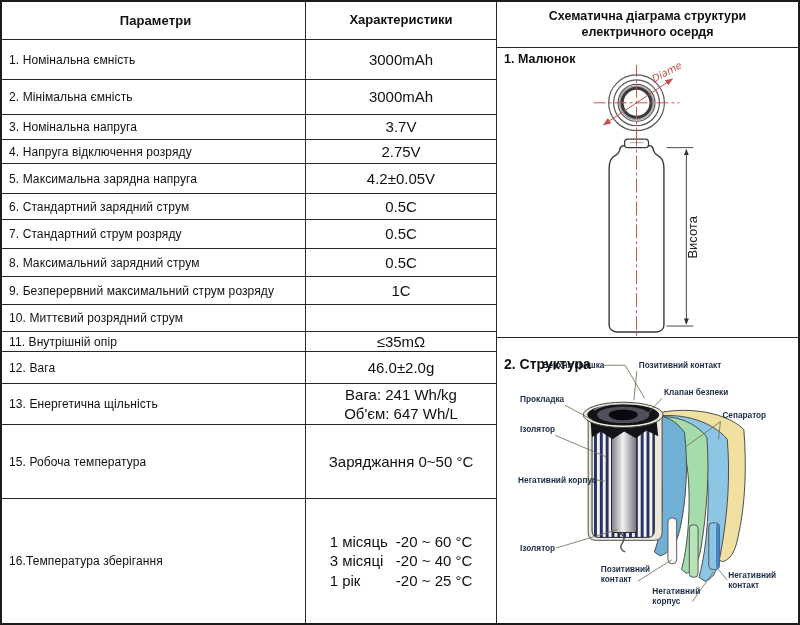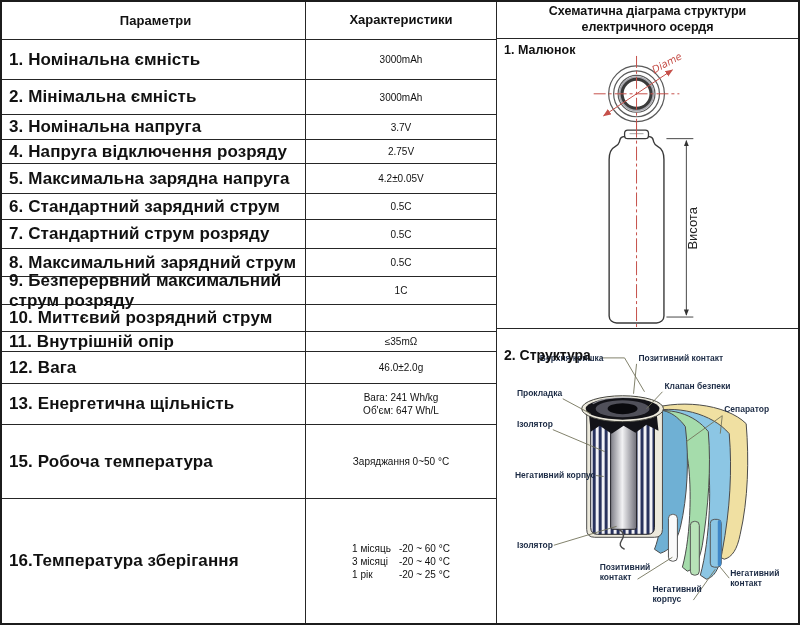--- a/index.html
+++ b/index.html
@@ -10,33 +10,33 @@
     position:relative;overflow:hidden;
   }
   
   .table{width:494px;display:flex;flex-direction:column;}
   .trow{display:flex;border-bottom:1px solid #262626;box-sizing:border-box;flex:0 0 auto;}
   .trow.last{flex:1 1 auto;border-bottom:none;}
   .cell{box-sizing:border-box;}
   .param{
     width:304px;border-right:1px solid #262626;
     display:flex;align-items:center;padding-left:7px;
-    font-size:17px;letter-spacing:.1px;font-weight:bold;
+    font-size:12px;letter-spacing:.1px;
   }
   .value{
     flex:1;display:flex;flex-direction:column;align-items:center;justify-content:center;
-    text-align:center;font-size:10px;line-height:1.3;
+    text-align:center;font-size:15px;line-height:1.3;
   }
   .thead .param,.thead .value{font-weight:bold;font-size:13px;}
   .thead .param{justify-content:center;padding-left:4px;}
   .pairs{display:inline-grid;grid-template-columns:auto auto;column-gap:8px;text-align:left;}
   
   .right{width:302px;border-left:1px solid #262626;display:flex;flex-direction:column;box-sizing:border-box;}
   .r-header{
-    height:37px;border-bottom:1px solid #262626;box-sizing:border-box;
+    height:46px;border-bottom:1px solid #262626;box-sizing:border-box;
     display:flex;flex-direction:column;align-items:center;justify-content:center;
     font-weight:bold;font-size:12.5px;line-height:1.25;text-align:center;
   }
   .r-sec1{height:290px;border-bottom:1px solid #262626;box-sizing:border-box;position:relative;}
   .r-sec2{flex:1;position:relative;}
   .sec-label{position:absolute;top:4px;left:7px;font-weight:bold;z-index:2;}
   .lbl1{font-size:12.5px;}
   .lbl2{font-size:14px;margin-top:14px;}
   .figsvg{position:absolute;left:0;top:0;width:100%;height:100%;}
 </style>

